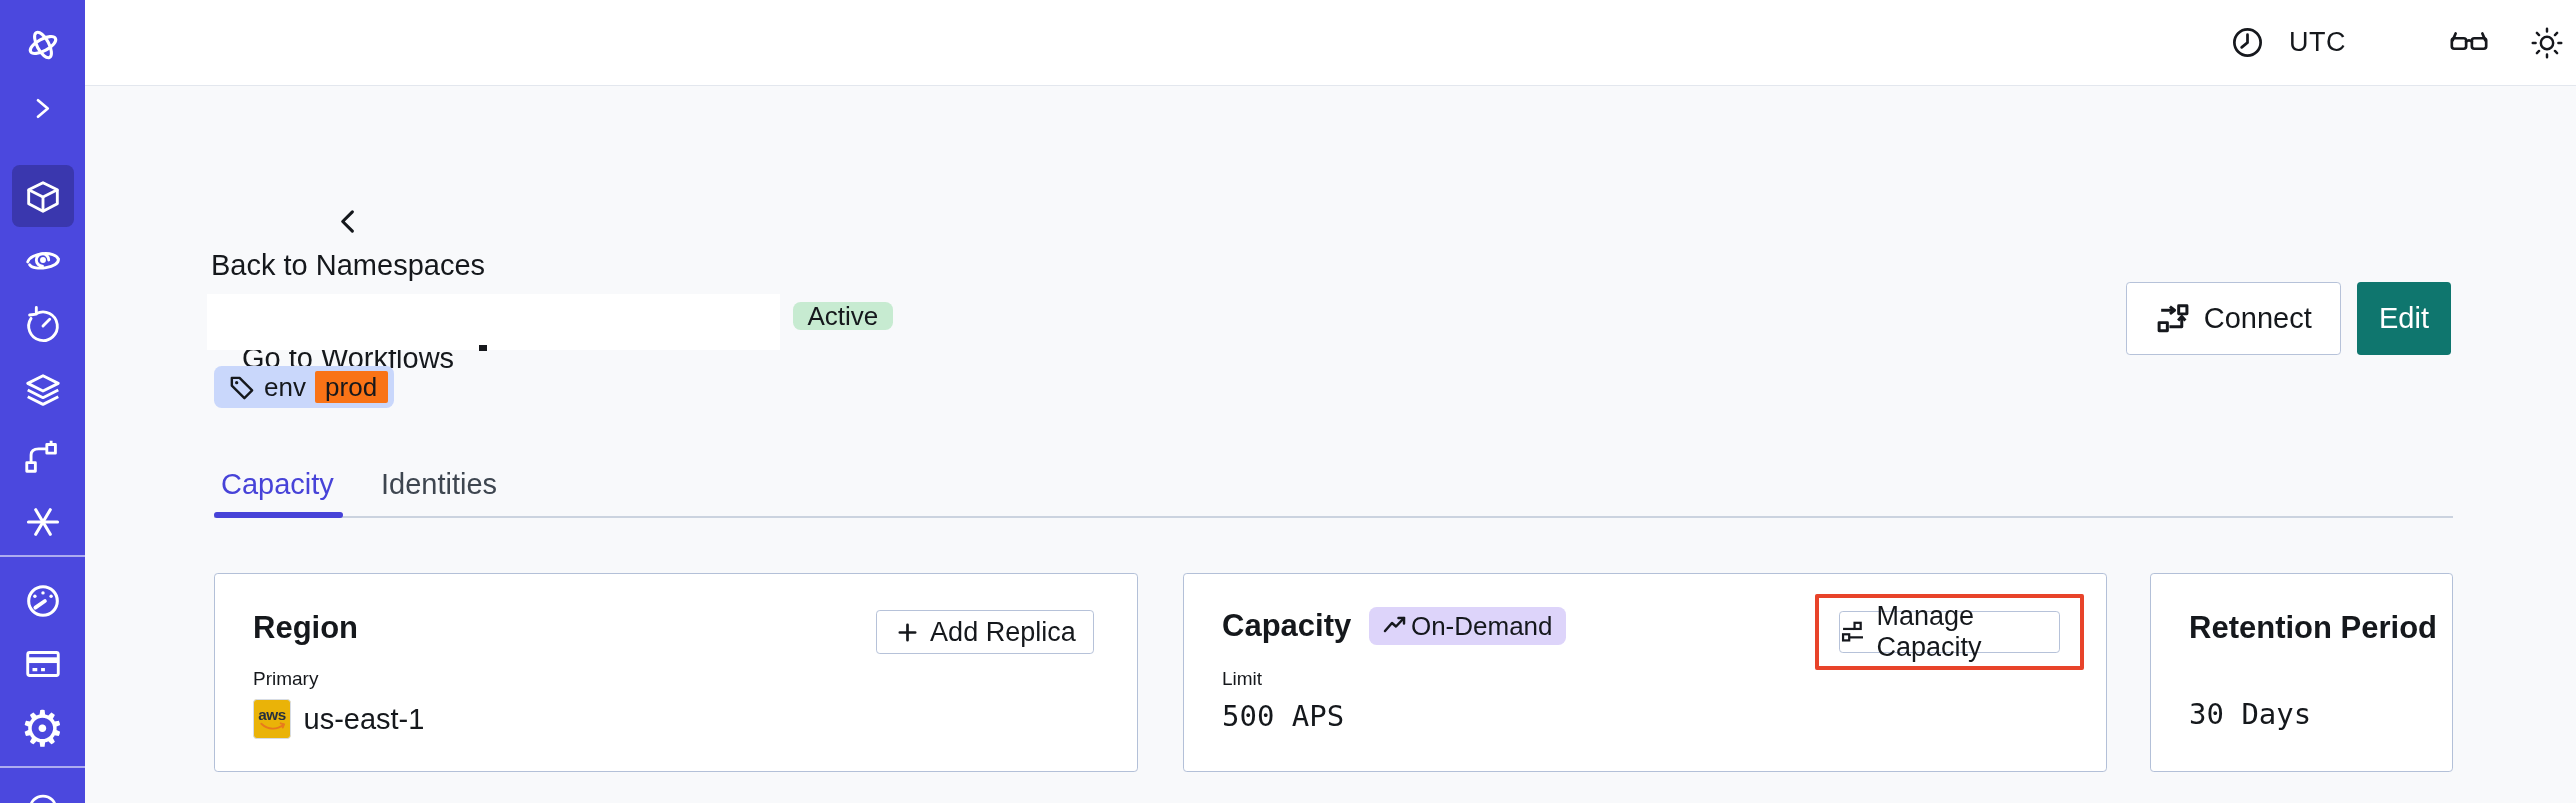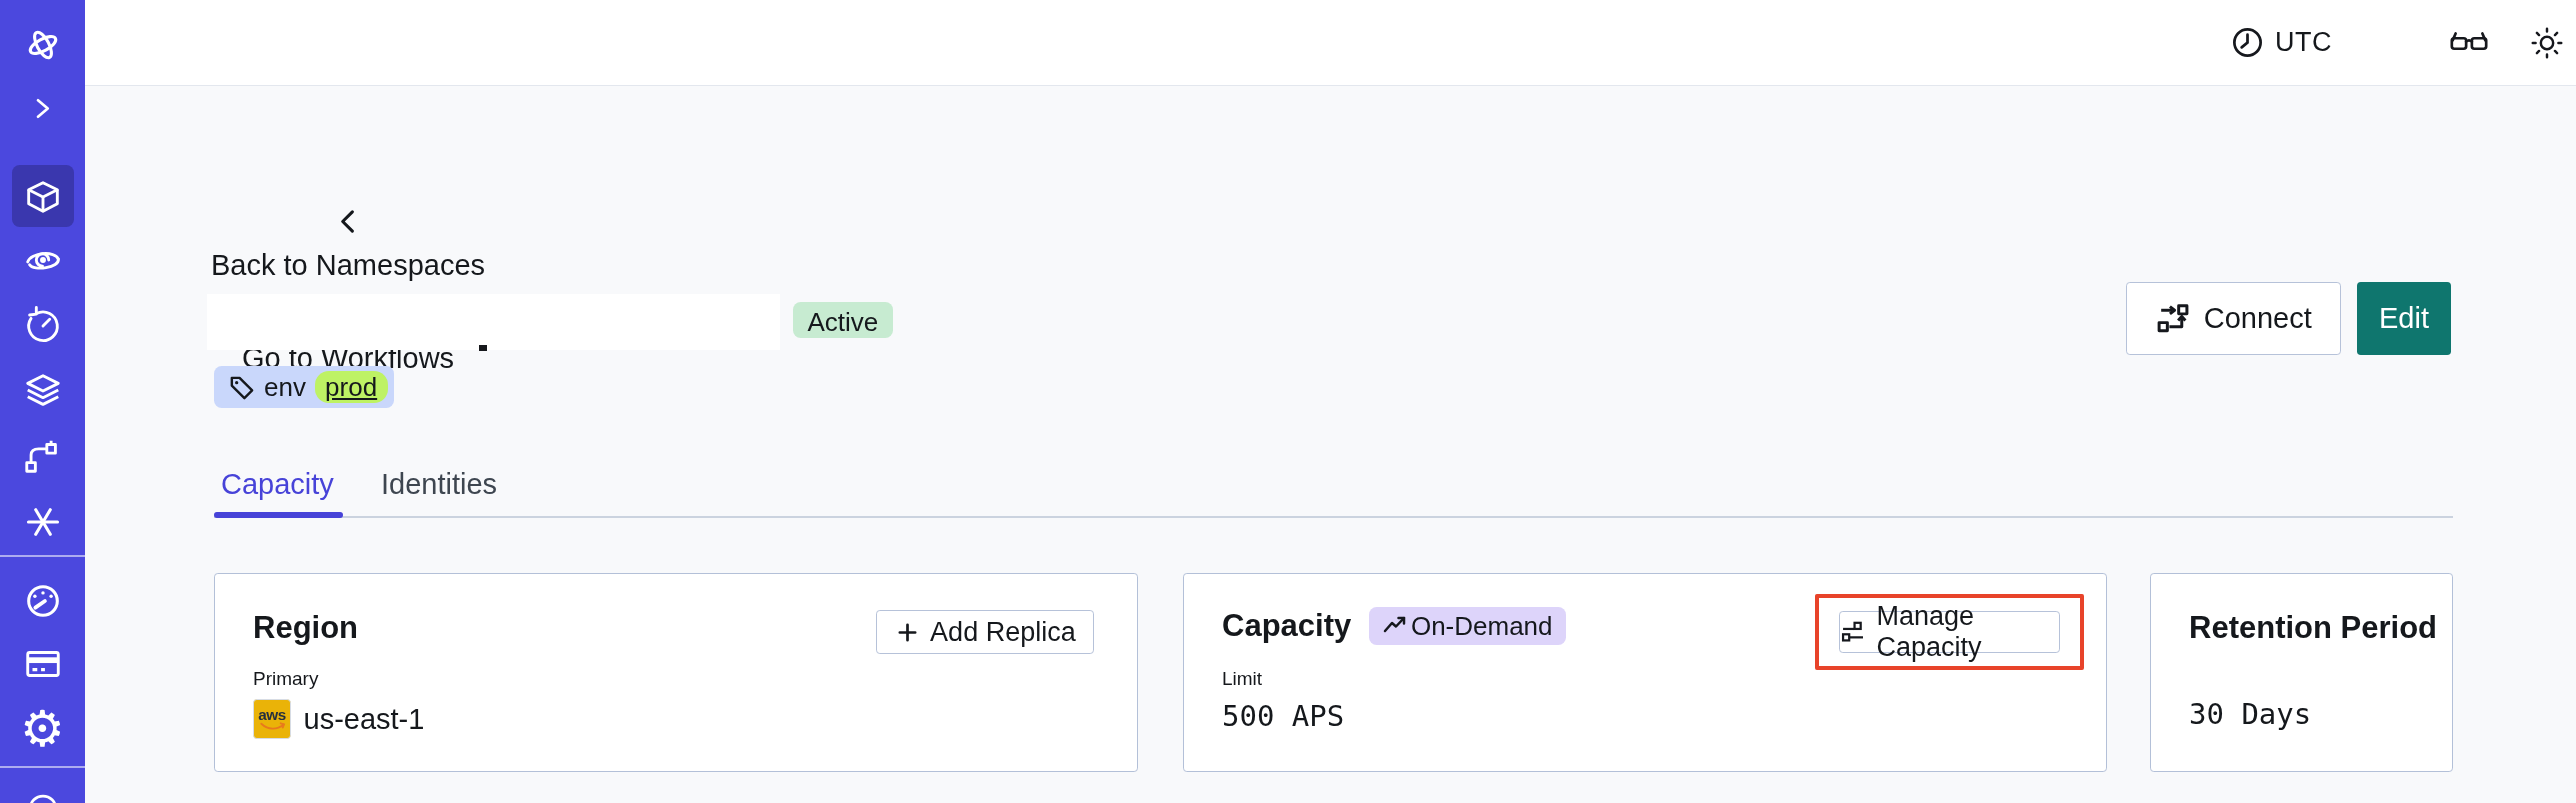--- a/index.html
+++ b/index.html
@@ -9,39 +9,39 @@
   
   .sidebar{position:absolute;left:0;top:0;width:85px;height:804px;background:#4b48de;z-index:5;}
   .nav-cell{position:absolute;left:0;width:85px;height:46px;display:flex;align-items:center;justify-content:center;}
   .nav-active-bg{position:absolute;left:11.5px;top:165px;width:62px;height:62px;background:#3a37ae;border-radius:7.7px;}
   .nav-cell svg{display:block;}
   .side-divider{position:absolute;left:0;width:85px;height:1.9px;background:rgba(255,255,255,0.55);}
   .gear-glyph{font-size:50px;color:#fff;line-height:46px;font-family:"DejaVu Sans",sans-serif;}
 
   
   .topbar{position:absolute;left:85px;top:0;width:2491px;height:85px;background:#ffffff;border-bottom:1.9px solid #e3e7ee;}
-  .tz-group{position:absolute;left:2145px;top:0;height:85px;display:flex;align-items:center;gap:10px;}
+  .tz-group{position:absolute;left:2145px;top:0;height:85px;display:flex;align-items:center;gap:24px;}
   .tz-label{font-size:27px;color:#15181c;letter-spacing:0.5px;}
   .top-icon{position:absolute;top:0;height:85px;display:flex;align-items:center;}
 
   
   .breadcrumb{position:absolute;left:211px;top:207px;display:flex;align-items:center;gap:13.4px;font-size:29px;font-weight:500;color:#15181c;flex-direction:column;}
   .crumb-link{cursor:pointer;}
   .crumb-sep{font-weight:400;color:#15181c;}
 
   .title-box{position:absolute;left:207px;top:294px;width:573px;height:56px;background:#ffffff;}
   .title-remnant{position:absolute;left:272px;top:51px;width:7.7px;height:5.8px;background:#17181c;}
-  .badge-active{position:absolute;left:793px;top:302px;height:36px;display:flex;align-items:flex-end;padding:0 14.4px;background:#c7ebd1;border-radius:7.7px;font-size:26px;color:#15181c;}
+  .badge-active{position:absolute;left:793px;top:302px;height:28px;display:flex;align-items:center;padding:0 14.4px;background:#c7ebd1;border-radius:7.7px;font-size:26px;color:#15181c;}
 
   .btn{box-sizing:border-box;display:flex;align-items:center;justify-content:center;cursor:pointer;background:#fff;border:1.9px solid #b6c2d9;border-radius:3.8px;font-size:29px;color:#15181c;}
   .btn-connect{position:absolute;left:2126px;top:282px;width:215px;height:73px;gap:13.4px;}
   .btn-edit{position:absolute;left:2357px;top:282px;width:94px;height:73px;background:#0f766e;border:none;color:#ffffff;}
 
   .tag-pill{position:absolute;left:214px;top:366px;height:42px;display:flex;align-items:center;gap:8.6px;background:#c9d7fb;border-radius:7.7px;padding:0 6.7px 0 12.5px;font-size:26px;color:#15181c;}
-  .tag-chip{background:#bef264;border-radius:14px;padding:1.9px 10.5px;line-height:29px;text-decoration:underline;}
+  .tag-chip{background:#f97316;border-radius:2px;padding:1.9px 10.5px;line-height:29px;}
 
   .tab{position:absolute;top:468px;font-size:29px;font-weight:500;cursor:pointer;}
   .tab-overview{left:221px;color:#4743d8;}
   .tab-identities{left:381px;color:#3e4650;}
   .tab-underline{position:absolute;left:214px;top:512px;width:129px;height:5.8px;border-radius:2.9px;background:#4743d8;z-index:2;}
   .tab-rule{position:absolute;left:214px;top:516px;width:2239px;height:1.9px;background:#cbd3df;}
 
   .card{position:absolute;top:573px;height:199px;box-sizing:border-box;background:#ffffff;border:1.9px solid #b3c0d8;border-radius:3.8px;}
   .card-region{left:214px;width:924px;}
   .card-capacity{left:1183px;width:924px;}

